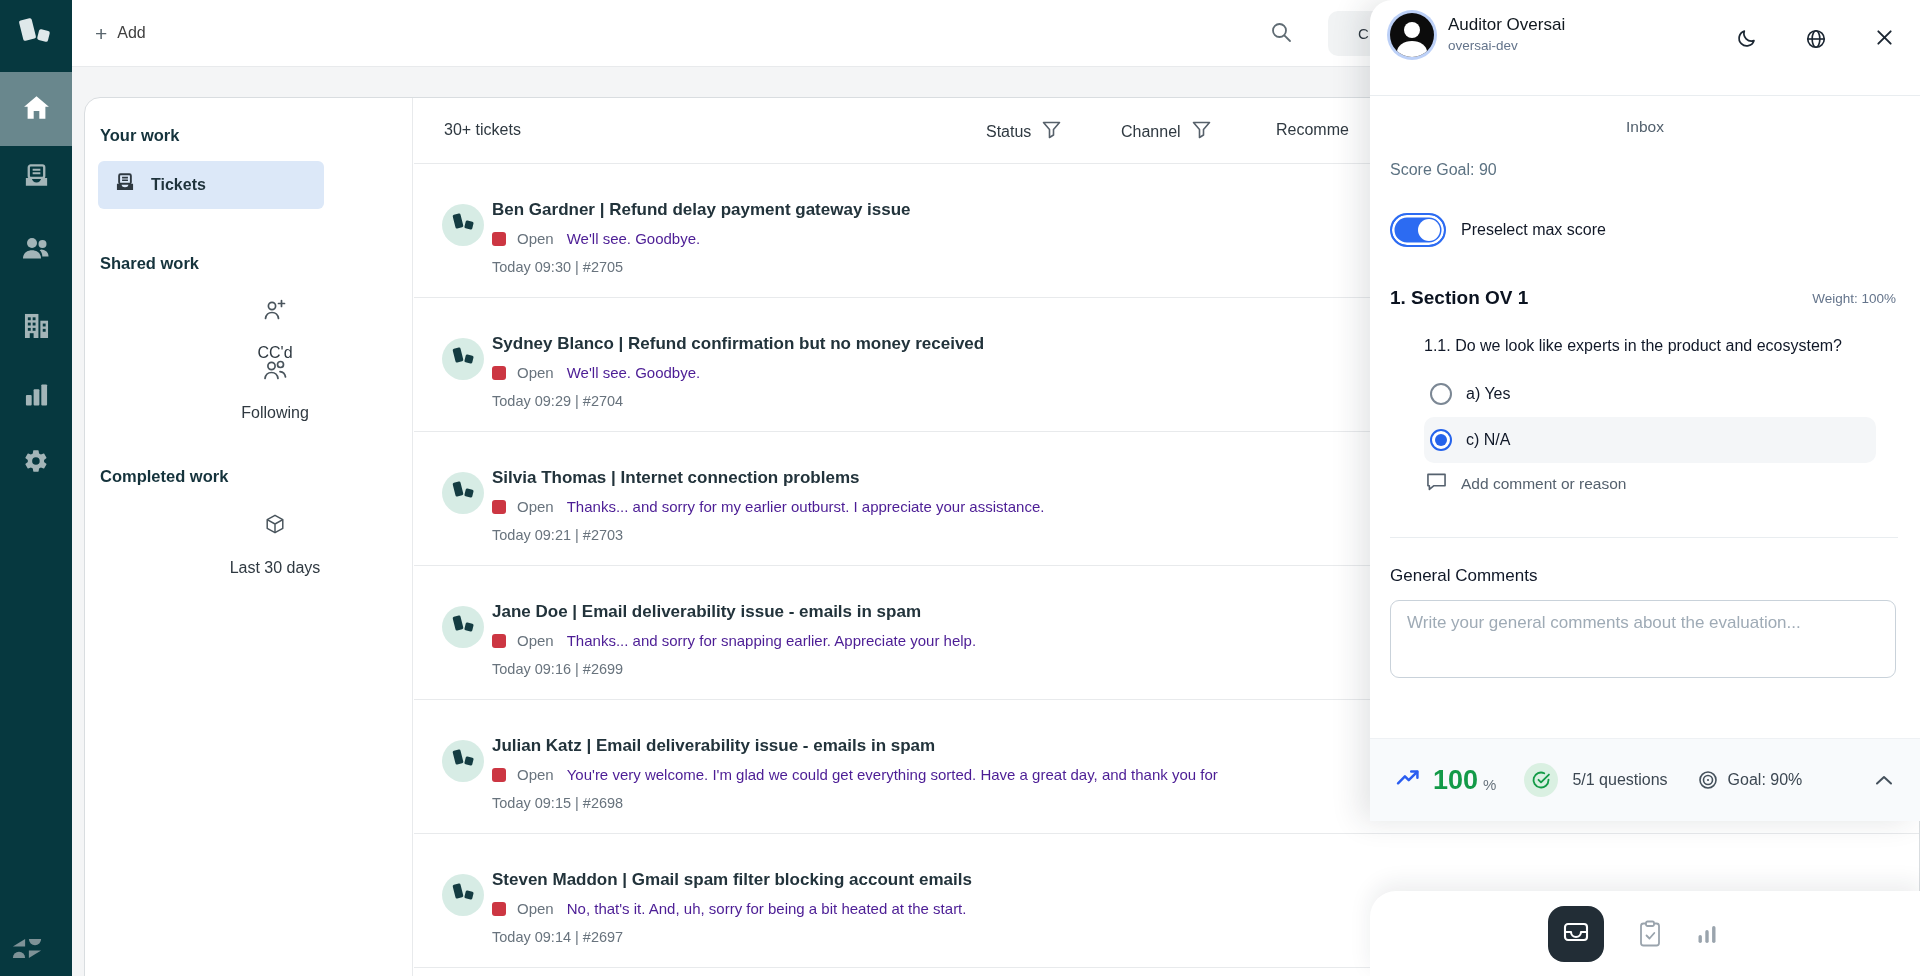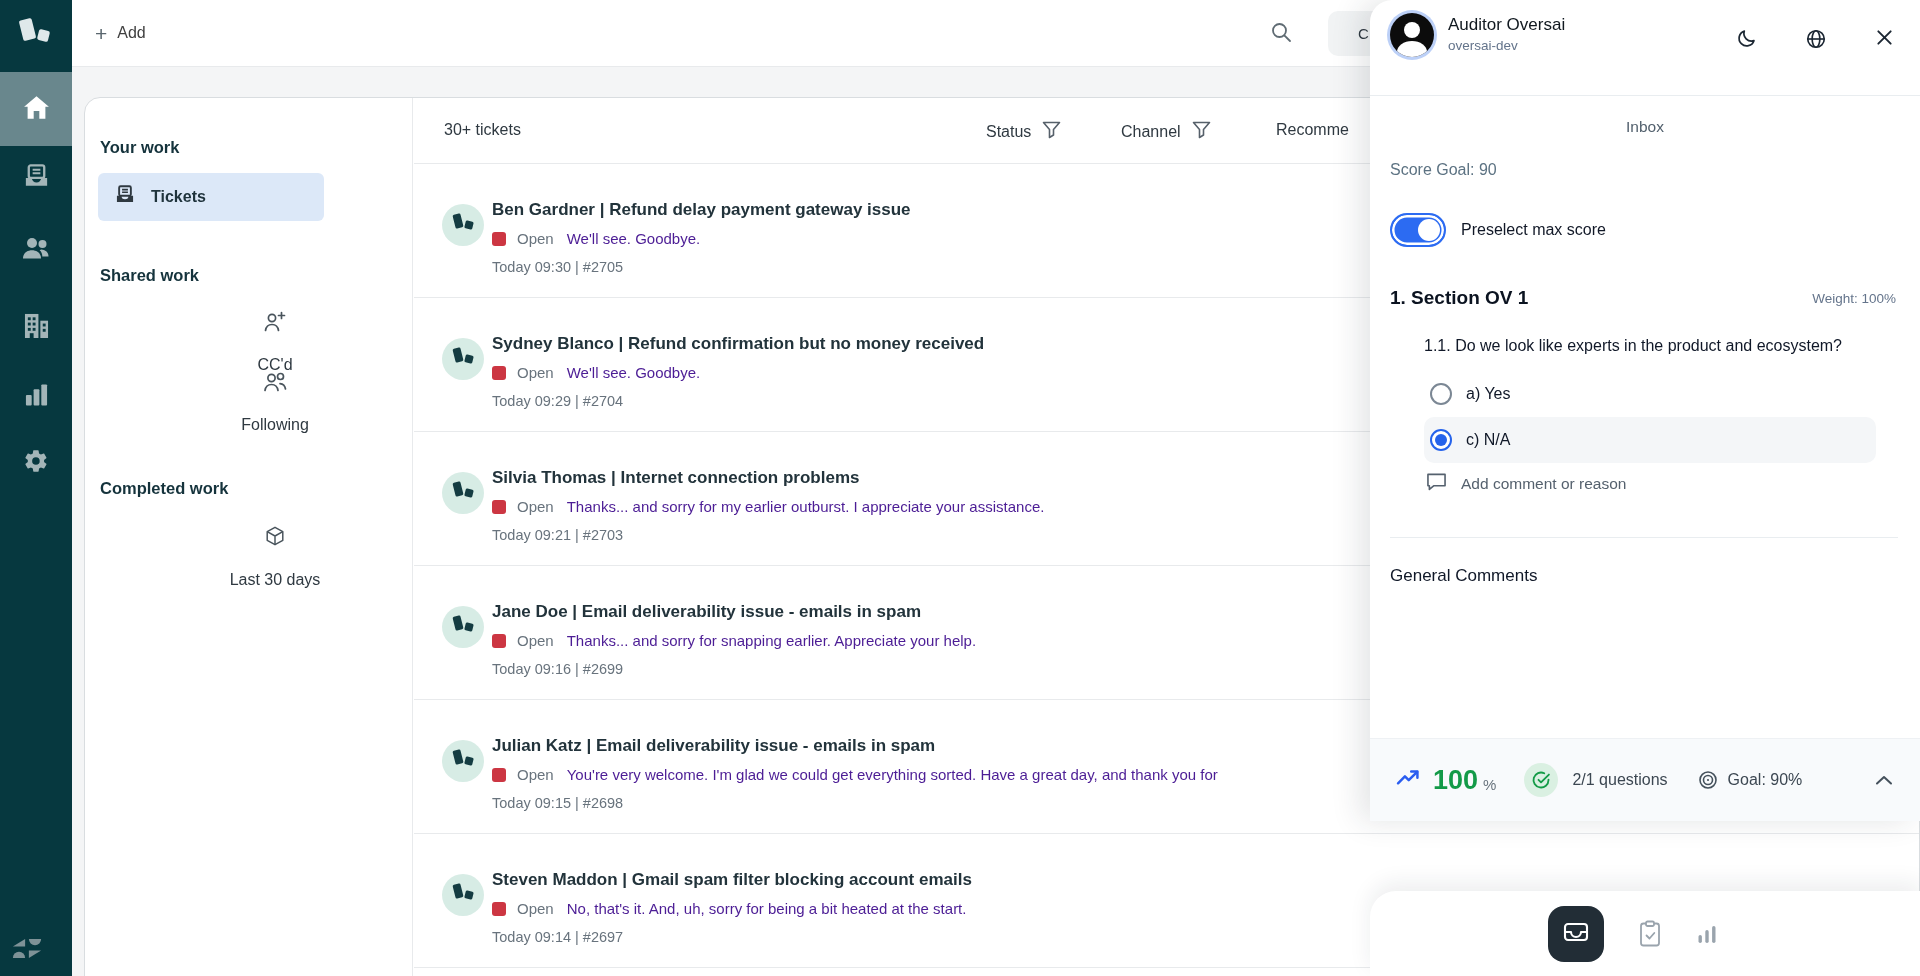--- a/index.html
+++ b/index.html
@@ -24,21 +24,21 @@
   .tb-search { position:absolute; left:1198px; top:21px; cursor:pointer; }
   .ghost-btn { position:absolute; left:1256px; top:11px; width:190px; height:45px; border-radius:10px; background:#f1f3f4; display:flex; align-items:center; padding-left:30px; font-size:15px; color:#2f3941; }
 
   
   .workspace { position:absolute; left:72px; top:67px; width:1848px; height:909px; background:#f4f5f6; z-index:1; }
   .card { position:absolute; left:12px; top:30px; width:1836px; height:880px; background:#fff; border:1px solid #d9dde0; border-top-left-radius:16px; overflow:hidden; }
 
   
   .navcol { position:absolute; left:0; top:0; width:328px; height:100%; border-right:1px solid #e8eaec; }
   .nav-h { font-size:16.5px; font-weight:700; color:#15333c; margin-left:15px; }
-  .nav-h.h1 { margin-top:40px; }
+  .nav-h.h1 { margin-top:28px; }
   .nav-h.h2 { margin-top:45px; }
   .nav-h.h3 { margin-top:68px; }
   .nav-sel { margin:16px 0 0 13px; width:226px; height:48px; background:#dce8f8; border-radius:6px; display:flex; align-items:center; gap:15px; padding-left:16px; cursor:pointer; }
   .nav-sel-lbl { font-size:16px; font-weight:700; color:#1f333c; }
   .nav-item { margin-top:26px; height:40px; display:flex; align-items:center; gap:20px; padding-left:53px; cursor:pointer;flex-direction:column; }
   .nav-item + .nav-item { margin-top:20px; }
   .nav-item-lbl { font-size:16px; color:#2f3941; }
   .nav-item.last30 { margin-top:27px; }
 
   
@@ -409,35 +409,36 @@
 
     <div class="p-add">
       <span><svg width="21" height="19" viewBox="0 0 22 20" fill="none" stroke="#55616e" stroke-width="1.7" stroke-linejoin="round">
             <path d="M2 2.5h18v12H8l-4.5 3.8v-3.8H2z"></path>
           </svg></span>
       <span>Add comment or reason</span>
     </div>
 
     <div class="p-div"></div>
     <div class="p-gc">General Comments</div>
+    <textarea class="p-ta" placeholder="Write your general comments about the evaluation..." style=""></textarea>
 
     <div class="p-foot">
       <span><svg width="27" height="21" viewBox="0 0 28 22" fill="none" stroke="#2a5df0" stroke-width="2.6" stroke-linecap="round" stroke-linejoin="round">
             <path d="M2 16l7.2-7.2 4 4L22 4"></path>
             <path d="M15.8 3.6H22.3v6.5"></path>
           </svg></span>
       <span class="f-score">100</span>
       <span class="f-pct">%</span>
       <span class="ccirc">
           <svg width="20" height="20" viewBox="0 0 24 24" fill="none" stroke="#149b47" stroke-width="2.2" stroke-linecap="round" stroke-linejoin="round">
             <path d="M21 11.5V12a9 9 0 1 1-5.1-8.1"></path>
             <path d="M9 11.8l3 3L21.5 5.5"></path>
           </svg>
         </span>
-      <span class="f-q">2/1 questions</span>
+      <span class="f-q">5/1 questions</span>
       <span class="f-bull">
           <svg width="20" height="20" viewBox="0 0 20 20" fill="none" stroke="#45515c" stroke-width="1.6">
             <circle cx="10" cy="10" r="8"></circle>
             <circle cx="10" cy="10" r="4.5"></circle>
             <circle cx="10" cy="10" r="1.1" fill="#45515c" stroke="none"></circle>
           </svg>
         </span>
       <span class="f-goal">Goal: 90%</span>
       <span class="f-chev">
           <svg width="20" height="12" viewBox="0 0 20 12" fill="none" stroke="#45515c" stroke-width="2" stroke-linecap="round" stroke-linejoin="round">

